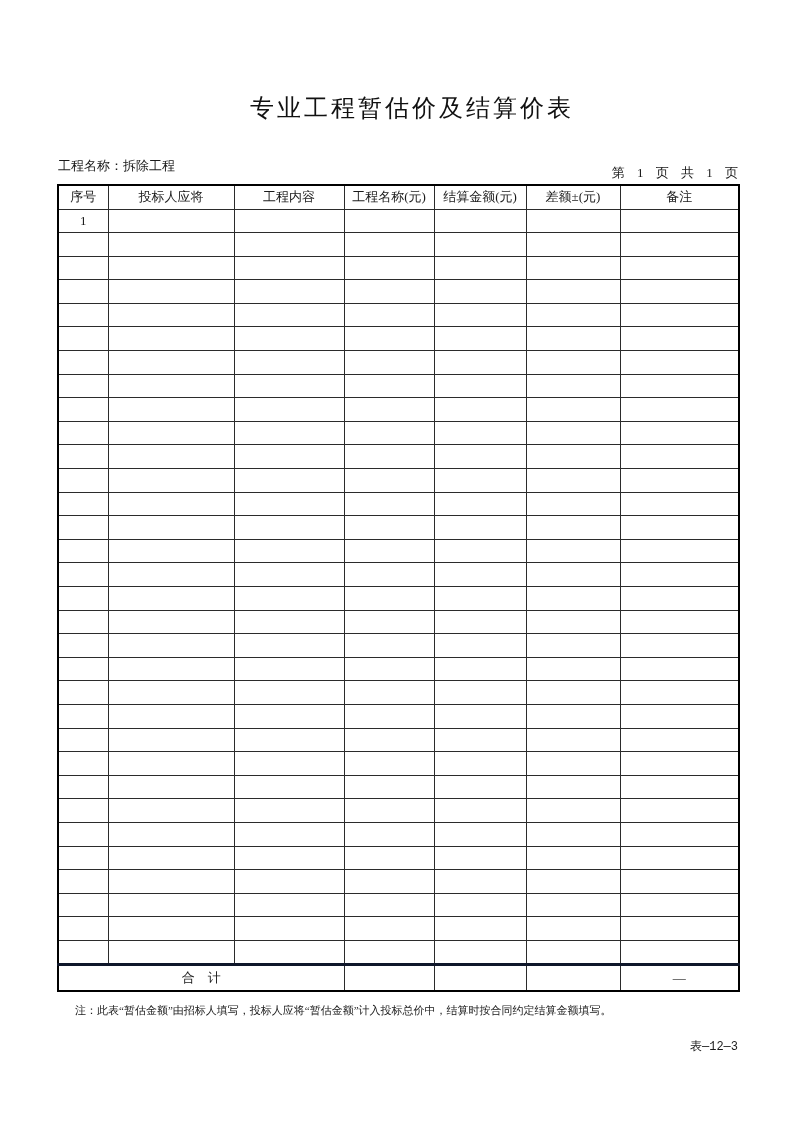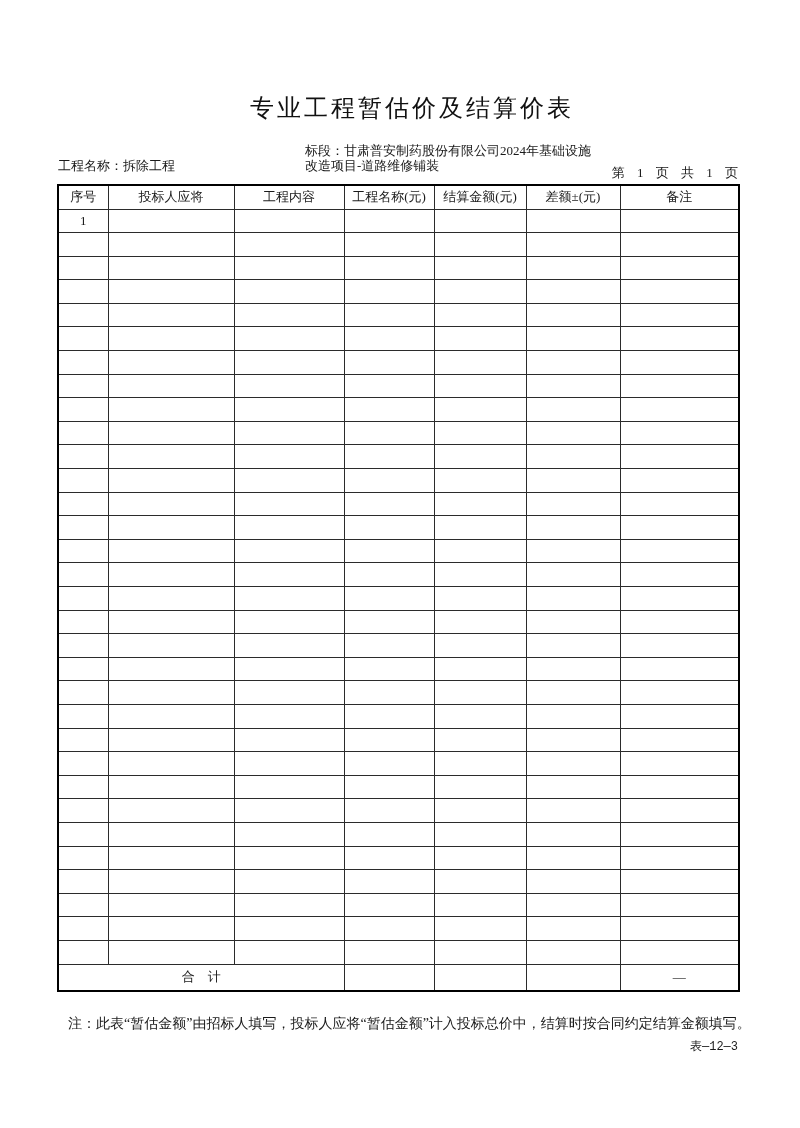--- a/index.html
+++ b/index.html
@@ -75,48 +75,46 @@
     overflow: hidden;
     white-space: nowrap;
   }
   table.price-table {
     border: 2px solid #000;
     padding-left: 30px;
   }
   table.price-table thead tr { height: 24px; }
   table.price-table tbody tr { height: 23.6px; }
   table.price-table tfoot tr { height: 27px; }
-  table.price-table tfoot td { border-top: 1px solid #0f172a; }
+  table.price-table tfoot td { border-top: 3px solid #0f172a; }
   .note {
     position: absolute;
-    left: 68px;
+    left: 75px;
     top: 1003px;
     width: 684px;
-    font-size: 14px;
+    font-size: 11px;
     line-height: 1.3;
-    margin-top: 12px;
   }
   .form-code {
     position: absolute;
     right: 62px;
     top: 1038px;
     font-size: 12px;
     font-family: Liberation Mono, monospace;
   }
 </style>
 </head>
 <body>
 
 <div class="page">
 
   <h1 class="doc-title">专业工程暂估价及结算价表</h1>
 
   <div class="meta">
     <span class="project-name">工程名称：拆除工程</span>
-    <span class="section-info">标段：甘肃普安制药股份有限公司2024年基础设施改造项目-道路维修铺装</span>
     <span class="page-indicator">第 1 页 共 1 页</span>
   </div>
 
   <table class="price-table">
     <colgroup>
       <col style="width:50px">
       <col style="width:126px">
       <col style="width:110px">
       <col style="width:90px">
       <col style="width:92px">

